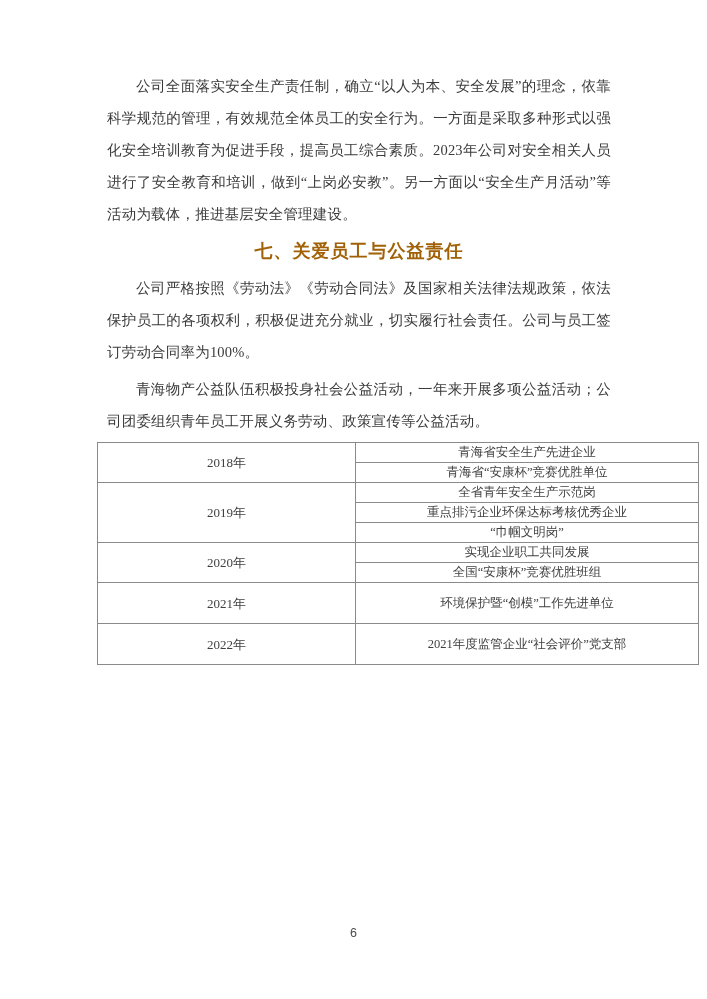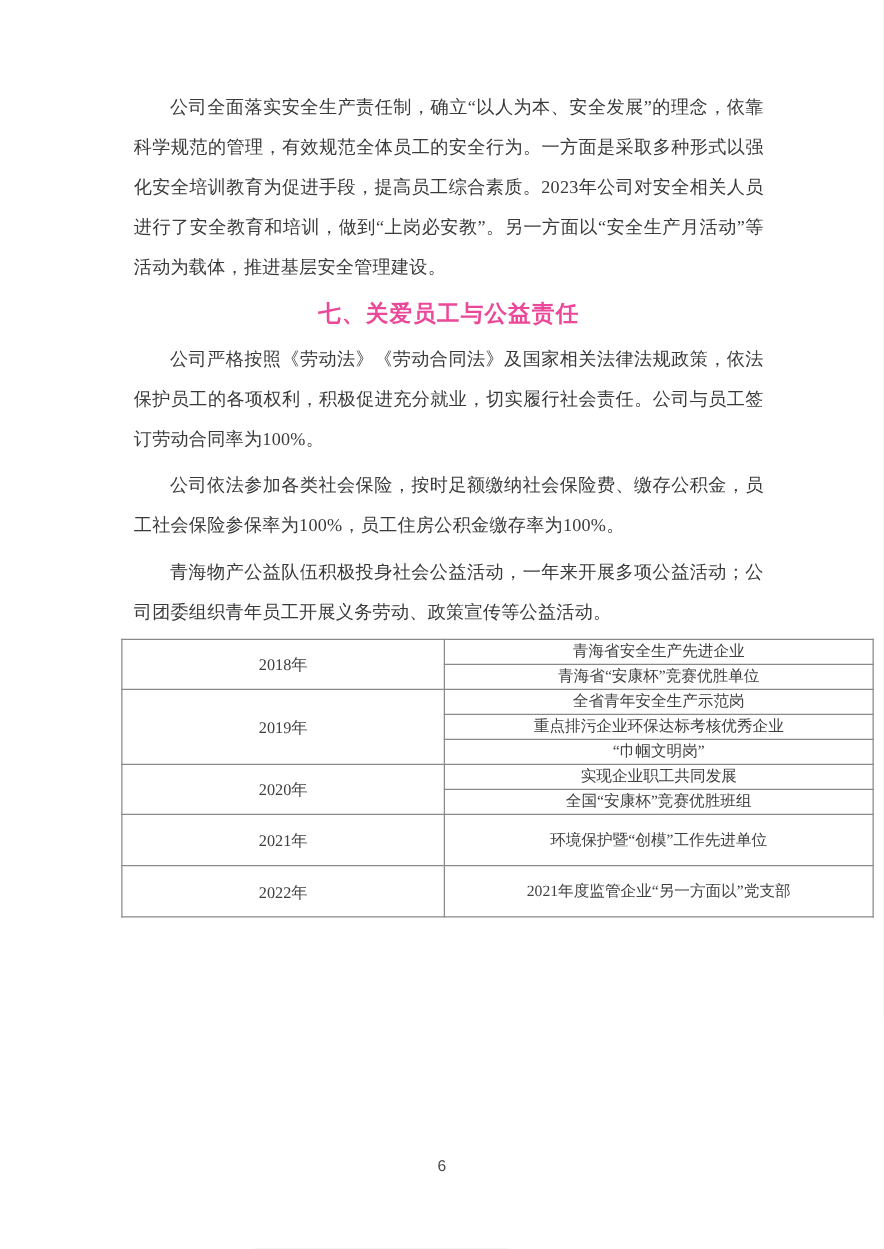--- a/index.html
+++ b/index.html
@@ -28,21 +28,21 @@
     letter-spacing: 0.2px;
     margin-bottom: 5px;
     color: #3a3a3a;
   }
   h2.section-heading {
     font-family: "Liberation Sans", "DejaVu Sans", sans-serif;
     font-weight: bold;
     font-size: 18px;
     text-align: center;
     letter-spacing: 1px;
-    color: #ec4899;
+    color: #a16207;
     margin: 9px 0 9px 0;
   }
   table.awards {
     border-collapse: collapse;
     width: 602px;
     margin-left: -10px;
     margin-top: 4px;
     table-layout: fixed;
   }
   table.awards td {
@@ -72,21 +72,20 @@
 <body>
 
 <div class="page">
   <div class="content">
 
     <p class="body-para">公司全面落实安全生产责任制，确立“以人为本、安全发展”的理念，依靠科学规范的管理，有效规范全体员工的安全行为。一方面是采取多种形式以强化安全培训教育为促进手段，提高员工综合素质。2023年公司对安全相关人员进行了安全教育和培训，做到“上岗必安教”。另一方面以“安全生产月活动”等活动为载体，推进基层安全管理建设。</p>
 
     <h2 class="section-heading">七、关爱员工与公益责任</h2>
 
     <p class="body-para">公司严格按照《劳动法》《劳动合同法》及国家相关法律法规政策，依法保护员工的各项权利，积极促进充分就业，切实履行社会责任。公司与员工签订劳动合同率为100%。</p>
-    <p class="body-para">公司依法参加各类社会保险，按时足额缴纳社会保险费、缴存公积金，员工社会保险参保率为100%，员工住房公积金缴存率为100%。</p>
     <p class="body-para">青海物产公益队伍积极投身社会公益活动，一年来开展多项公益活动；公司团委组织青年员工开展义务劳动、政策宣传等公益活动。</p>
 
 
 
     <table class="awards">
       <tbody>
         <tr>
           <td class="year-cell" rowspan="2">2018年</td>
           <td>青海省安全生产先进企业</td>
         </tr>
@@ -113,21 +112,21 @@
           <td>全国“安康杯”竞赛优胜班组</td>
         </tr>
 
         <tr class="tall">
           <td class="year-cell">2021年</td>
           <td>环境保护暨“创模”工作先进单位</td>
         </tr>
 
         <tr class="tall">
           <td class="year-cell">2022年</td>
-          <td>2021年度监管企业“另一方面以”党支部</td>
+          <td>2021年度监管企业“社会评价”党支部</td>
         </tr>
       </tbody>
     </table>
 
   </div>
 
   <div class="page-number">6</div>
 </div>
 
 </body></html>

